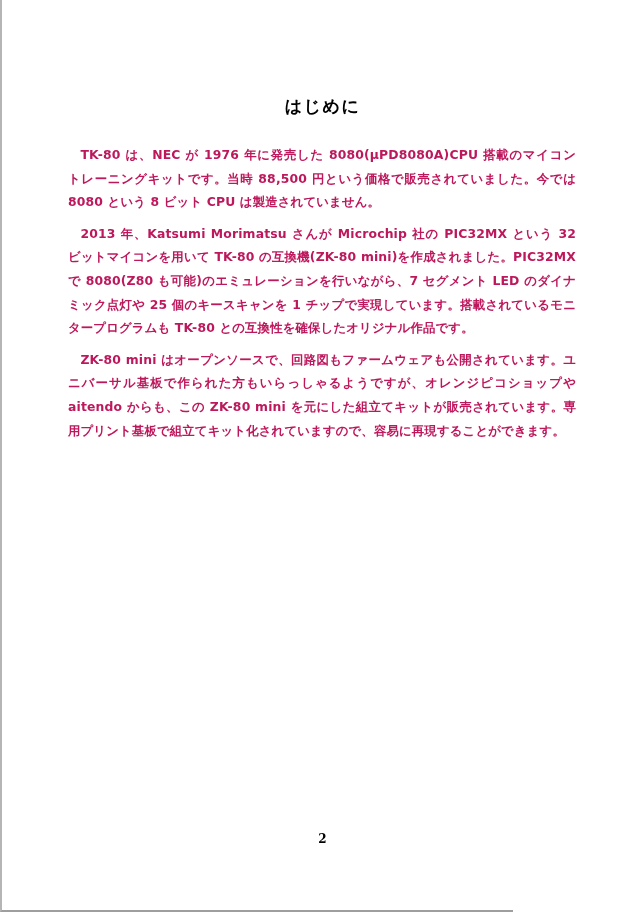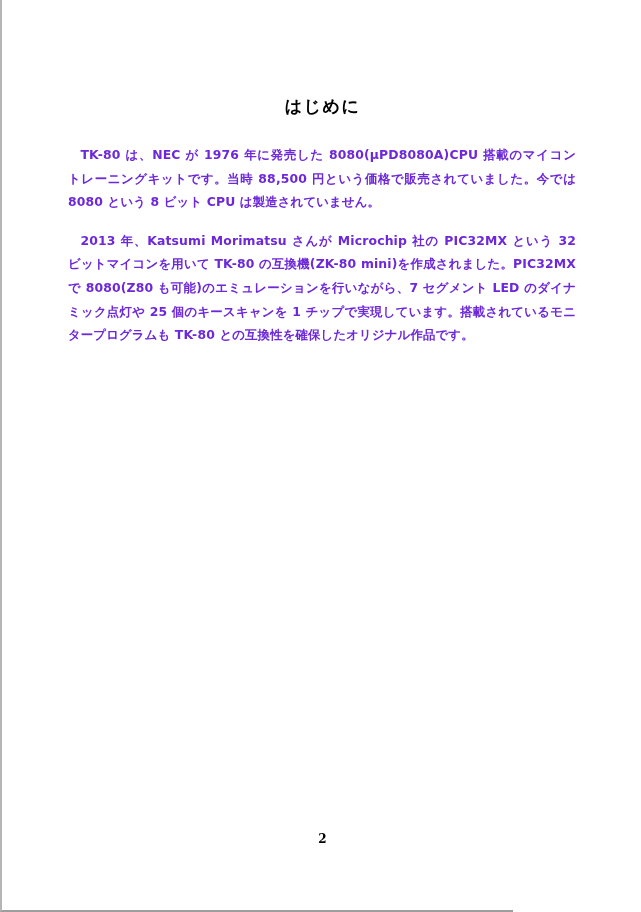--- a/index.html
+++ b/index.html
@@ -44,30 +44,30 @@
     left: 66px;
     width: 508px;
   }
 
   .para {
     margin: 0;
     font-family: "DejaVu Sans", "Liberation Sans", sans-serif;
     font-size: 12.4px;
     font-weight: bold;
     line-height: 23.6px;
-    color: #6d28d9;
+    color: #be185d;
     text-align: justify;
     text-justify: inter-character;
     text-indent: 1em;
     letter-spacing: 0.15px;
     -webkit-font-smoothing: none;
   }
 
   .para + .para {
-    margin-top: 15px;
+    margin-top: 8px;
   }
 
   .page-number {
     position: absolute;
     top: 832px;
     left: 0;
     width: 641px;
     text-align: center;
     font-family: "DejaVu Serif", "Liberation Serif", serif;
     font-size: 12px;
@@ -78,17 +78,18 @@
 </head>
 <body>
 
 <div class="page">
 
   <h1 class="page-title">はじめに</h1>
 
   <div class="body-copy">
     <p class="para">TK-80 は、NEC が 1976 年に発売した 8080(μPD8080A)CPU 搭載のマイコントレーニングキットです。当時 88,500 円という価格で販売されていました。今では 8080 という 8 ビット CPU は製造されていません。</p>
     <p class="para">2013 年、Katsumi Morimatsu さんが Microchip 社の PIC32MX という 32 ビットマイコンを用いて TK-80 の互換機(ZK-80 mini)を作成されました。PIC32MX で 8080(Z80 も可能)のエミュレーションを行いながら、7 セグメント LED のダイナミック点灯や 25 個のキースキャンを 1 チップで実現しています。搭載されているモニタープログラムも TK-80 との互換性を確保したオリジナル作品です。</p>
+    <p class="para">ZK-80 mini はオープンソースで、回路図もファームウェアも公開されています。ユニバーサル基板で作られた方もいらっしゃるようですが、オレンジピコショップや aitendo からも、この ZK-80 mini を元にした組立てキットが販売されています。専用プリント基板で組立てキット化されていますので、容易に再現することができます。</p>
   </div>
 
   <div class="page-number">2</div>
 
 </div>
 
 </body></html>

